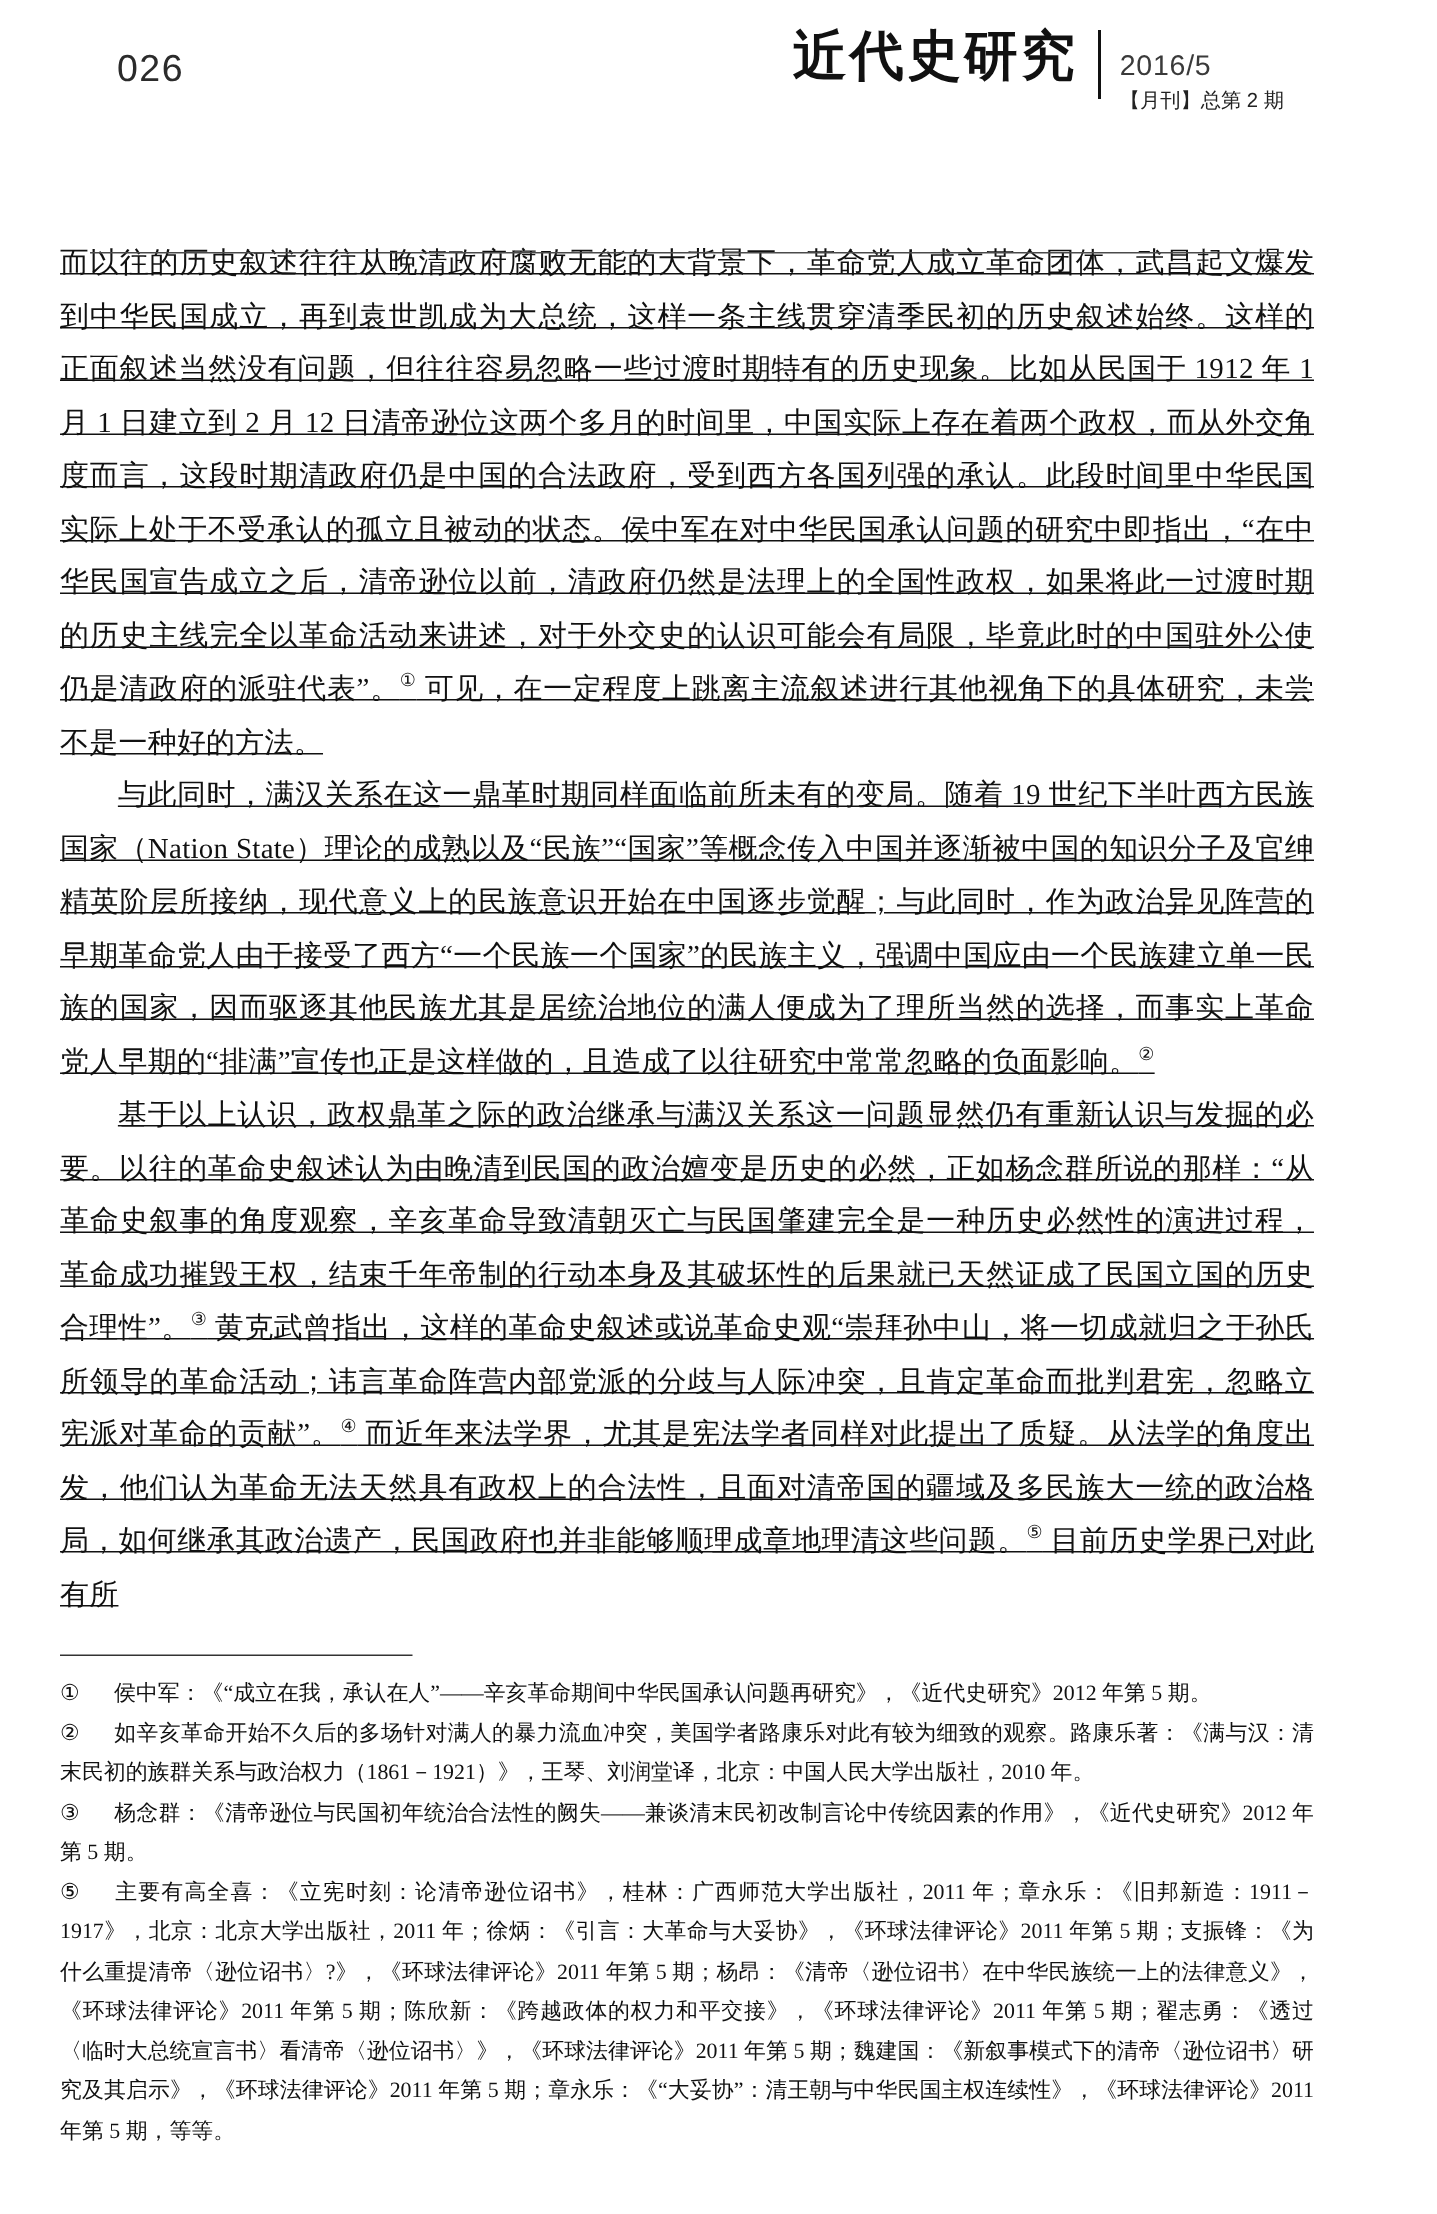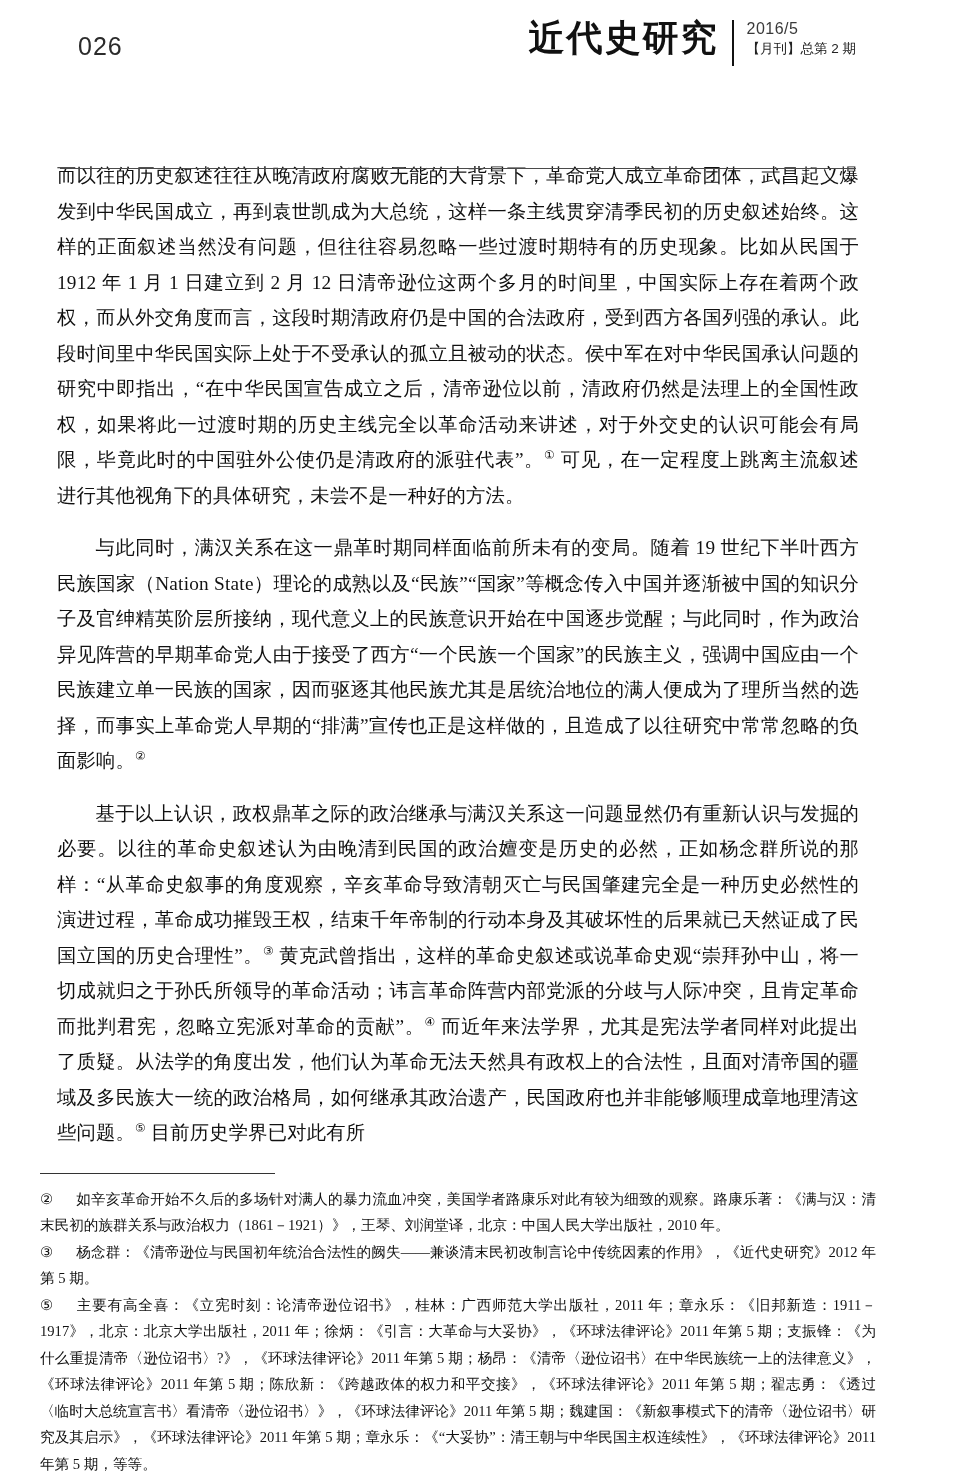--- a/index.html
+++ b/index.html
@@ -58,23 +58,24 @@
     background: #111;
     height: 46px;
     margin-top: 2px;
   }
   .issue-block {
     padding-left: 12px;
     line-height: 1.35;
     font-family: "Liberation Sans", sans-serif;
   }
   .issue-year {
-    font-size: 16px;
+    font-size: 19px;
     color: #3a3a3a;
     letter-spacing: 0.5px;
+    margin-top: 14px;
   }
   .issue-no {
     font-size: 13.5px;
     color: #222;
     white-space: nowrap;
   }
 
   .header-rule {
     position: absolute;
     left: 20px;
@@ -87,21 +88,22 @@
   .body-text {
     margin-top: 40px;
     font-size: 19.3px;
     line-height: 35.5px;
     text-align: justify;
     text-justify: inter-ideograph;
     letter-spacing: 0.2px;
     color: #111;
   }
   .body-text p {
-    margin: 17px;
+    margin: 0;
+    text-decoration: underline;
   }
   .indent {
     text-indent: 2em;
   }
   sup {
     font-size: 0.62em;
     vertical-align: super;
     line-height: 0;
   }
 
@@ -153,18 +155,19 @@
     <p><span>而以往的历史叙述往往从晚清政府腐败无能的大背景下，革命党人成立革命团体，武昌起义爆发到中华民国成立，再到袁世凯成为大总统，这样一条主线贯穿清季民初的历史叙述始终。这样的正面叙述当然没有问题，但往往容易忽略一些过渡时期特有的历史现象。比如从民国于 1912 年 1 月 1 日建立到 2 月 12 日清帝逊位这两个多月的时间里，中国实际上存在着两个政权，而从外交角度而言，这段时期清政府仍是中国的合法政府，受到西方各国列强的承认。此段时间里中华民国实际上处于不受承认的孤立且被动的状态。侯中军在对中华民国承认问题的研究中即指出，“在中华民国宣告成立之后，清帝逊位以前，清政府仍然是法理上的全国性政权，如果将此一过渡时期的历史主线完全以革命活动来讲述，对于外交史的认识可能会有局限，毕竟此时的中国驻外公使仍是清政府的派驻代表”。</span><sup>①</sup><span> 可见，在一定程度上跳离主流叙述进行其他视角下的具体研究，未尝不是一种好的方法。</span></p>
 
     <p class="indent"><span>与此同时，满汉关系在这一鼎革时期同样面临前所未有的变局。随着 19 世纪下半叶西方民族国家（Nation State）理论的成熟以及“民族”“国家”等概念传入中国并逐渐被中国的知识分子及官绅精英阶层所接纳，现代意义上的民族意识开始在中国逐步觉醒；与此同时，作为政治异见阵营的早期革命党人由于接受了西方“一个民族一个国家”的民族主义，强调中国应由一个民族建立单一民族的国家，因而驱逐其他民族尤其是居统治地位的满人便成为了理所当然的选择，而事实上革命党人早期的“排满”宣传也正是这样做的，且造成了以往研究中常常忽略的负面影响。</span><sup>②</sup></p>
 
     <p class="indent"><span>基于以上认识，政权鼎革之际的政治继承与满汉关系这一问题显然仍有重新认识与发掘的必要。以往的革命史叙述认为由晚清到民国的政治嬗变是历史的必然，正如杨念群所说的那样：“从革命史叙事的角度观察，辛亥革命导致清朝灭亡与民国肇建完全是一种历史必然性的演进过程，革命成功摧毁王权，结束千年帝制的行动本身及其破坏性的后果就已天然证成了民国立国的历史合理性”。</span><sup>③</sup><span> 黄克武曾指出，这样的革命史叙述或说革命史观“崇拜孙中山，将一切成就归之于孙氏所领导的革命活动；讳言革命阵营内部党派的分歧与人际冲突，且肯定革命而批判君宪，忽略立宪派对革命的贡献”。</span><sup>④</sup><span> 而近年来法学界，尤其是宪法学者同样对此提出了质疑。从法学的角度出发，他们认为革命无法天然具有政权上的合法性，且面对清帝国的疆域及多民族大一统的政治格局，如何继承其政治遗产，民国政府也并非能够顺理成章地理清这些问题。</span><sup>⑤</sup><span> 目前历史学界已对此有所</span></p>
   </div>
 
   <div class="fn-rule"></div>
 
   <div class="footnotes">
+    <p><span class="fn-mark">①</span><span class="fn-body">侯中军：《“成立在我，承认在人”——辛亥革命期间中华民国承认问题再研究》，《近代史研究》2012 年第 5 期。</span></p>
     <p><span class="fn-mark">②</span><span class="fn-body">如辛亥革命开始不久后的多场针对满人的暴力流血冲突，美国学者路康乐对此有较为细致的观察。路康乐著：《满与汉：清末民初的族群关系与政治权力（1861－1921）》，王琴、刘润堂译，北京：中国人民大学出版社，2010 年。</span></p>
     <p><span class="fn-mark">③</span><span class="fn-body">杨念群：《清帝逊位与民国初年统治合法性的阙失——兼谈清末民初改制言论中传统因素的作用》，《近代史研究》2012 年第 5 期。</span></p>
     <p><span class="fn-mark">⑤</span><span class="fn-body">主要有高全喜：《立宪时刻：论清帝逊位诏书》，桂林：广西师范大学出版社，2011 年；章永乐：《旧邦新造：1911－1917》，北京：北京大学出版社，2011 年；徐炳：《引言：大革命与大妥协》，《环球法律评论》2011 年第 5 期；支振锋：《为什么重提清帝〈逊位诏书〉?》，《环球法律评论》2011 年第 5 期；杨昂：《清帝〈逊位诏书〉在中华民族统一上的法律意义》，《环球法律评论》2011 年第 5 期；陈欣新：《跨越政体的权力和平交接》，《环球法律评论》2011 年第 5 期；翟志勇：《透过〈临时大总统宣言书〉看清帝〈逊位诏书〉》，《环球法律评论》2011 年第 5 期；魏建国：《新叙事模式下的清帝〈逊位诏书〉研究及其启示》，《环球法律评论》2011 年第 5 期；章永乐：《“大妥协”：清王朝与中华民国主权连续性》，《环球法律评论》2011 年第 5 期，等等。</span></p>
   </div>
 
 </div>
 
 </body></html>

